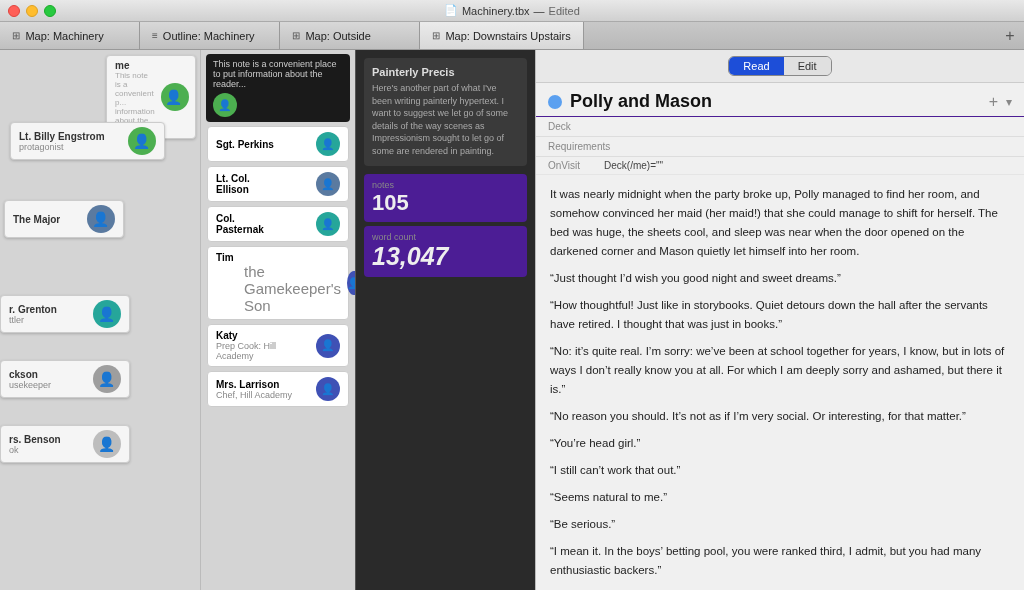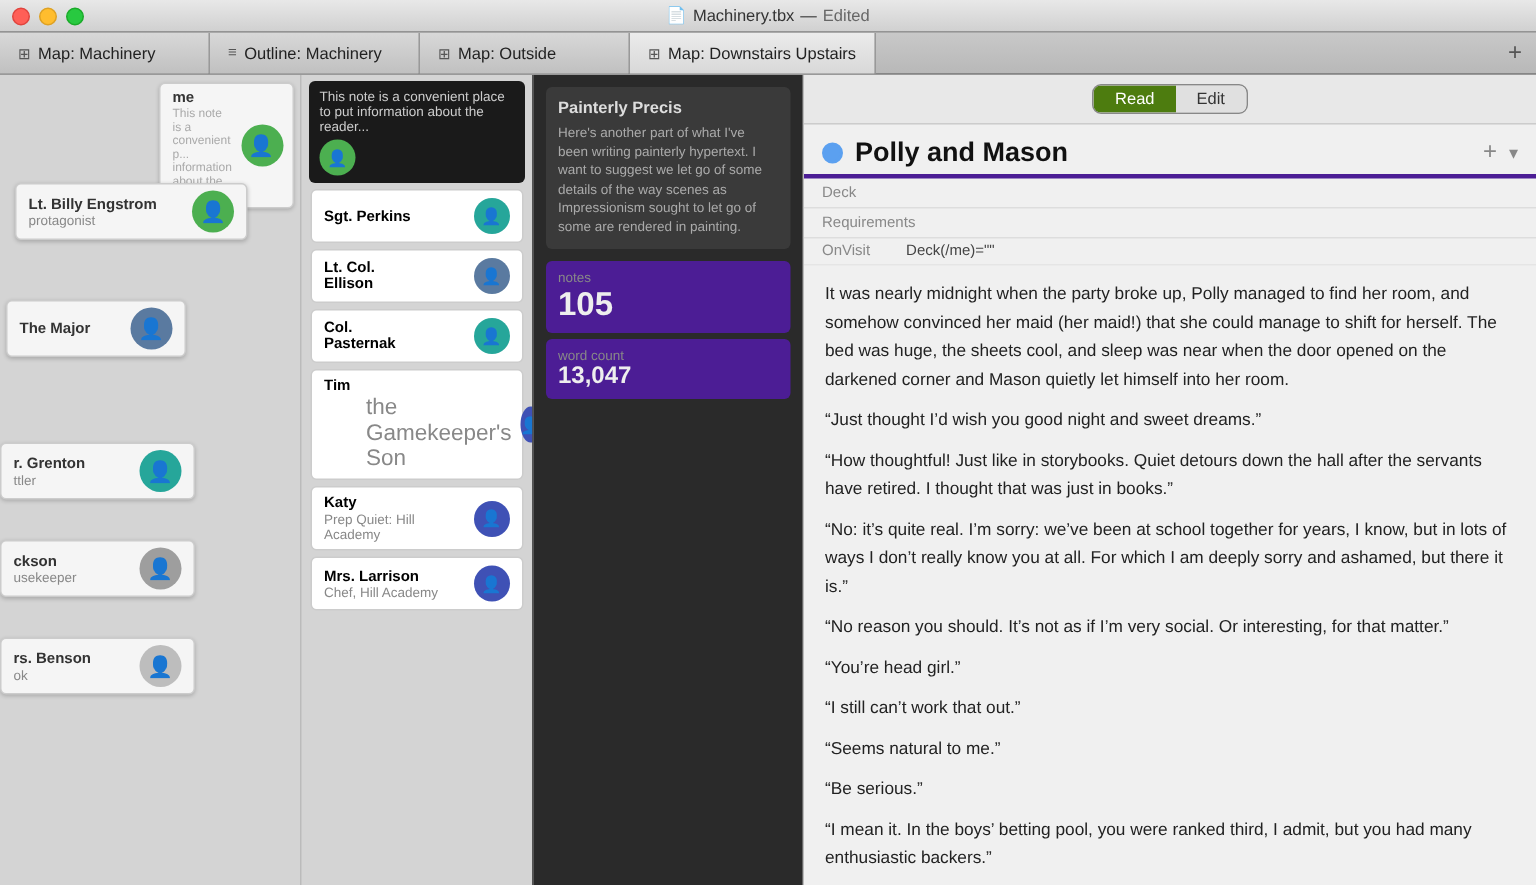--- a/index.html
+++ b/index.html
@@ -226,33 +226,33 @@
       border: 1px solid #888;
       border-radius: 6px;
       overflow: hidden;
     }
     .read-edit-btn {
       padding: 3px 14px;
       font-size: 11px;
       cursor: pointer;
     }
     .read-edit-btn.active {
-      background: #4d7c0f;
+      background: #1d4ed8;
       color: white;
     }
     .read-edit-btn.inactive {
       background: #e0e0e0;
       color: #333;
     }
     .reading-title-row {
       display: flex;
       align-items: center;
       padding: 8px 12px 4px;
       gap: 8px;
-      border-bottom: 3px solid #4c1d95;
+      border-bottom: 1px solid #4c1d95;
     }
     .reading-title-icon {
       width: 14px;
       height: 14px;
       border-radius: 50%;
       background: #5ba0f0;
       border: 2px solid #5ba0f0;
       flex-shrink: 0;
     }
     .reading-title {
@@ -429,21 +429,21 @@
       <div style="flex:1;">
         <div style="font-size:10px;font-weight:600;">Tim</div>
         <div style="font-size:15px;color:#888;margin-left:28px;">the Gamekeeper's Son</div>
       </div>
       <div style="background:#3f51b5;width:24px;height:24px;border-radius:50%;display:flex;align-items:center;justify-content:center;color:white;font-size:11px;">👤</div>
     </div>
 
     <div class="outline-item">
       <div style="flex:1;">
         <div style="font-size:10px;font-weight:600;">Katy</div>
-        <div style="font-size:9px;color:#888;">Prep Quiet: Hill Academy</div>
+        <div style="font-size:9px;color:#888;">Prep Cook: Hill Academy</div>
       </div>
       <div style="background:#3f51b5;width:24px;height:24px;border-radius:50%;display:flex;align-items:center;justify-content:center;color:white;font-size:11px;">👤</div>
     </div>
 
     <div class="outline-item">
       <div style="flex:1;">
         <div style="font-size:10px;font-weight:600;">Mrs. Larrison</div>
         <div style="font-size:9px;color:#888;">Chef, Hill Academy</div>
       </div>
       <div style="background:#3f51b5;width:24px;height:24px;border-radius:50%;display:flex;align-items:center;justify-content:center;color:white;font-size:11px;">👤</div>
@@ -456,21 +456,21 @@
       <div class="painterly-text">Here's another part of what I've been writing painterly hypertext. I want to suggest we let go of some details of the way scenes as Impressionism sought to let go of some are rendered in painting.</div>
     </div>
 
     <div class="stat-block">
       <div class="stat-label">notes</div>
       <div class="stat-number">105</div>
     </div>
 
     <div class="stat-block">
       <div class="stat-label">word count</div>
-      <div class="stat-number" style="font-size:16px;">13,047</div>
+      <div class="stat-number" style="font-size:25px;font-style:italic;">13,047</div>
     </div>
   </div>
 
   <div class="panel-reading">
     <div class="reading-header">
       <div class="read-edit-btns">
         <div class="read-edit-btn active">Read</div>
         <div class="read-edit-btn inactive">Edit</div>
       </div>
     </div>

